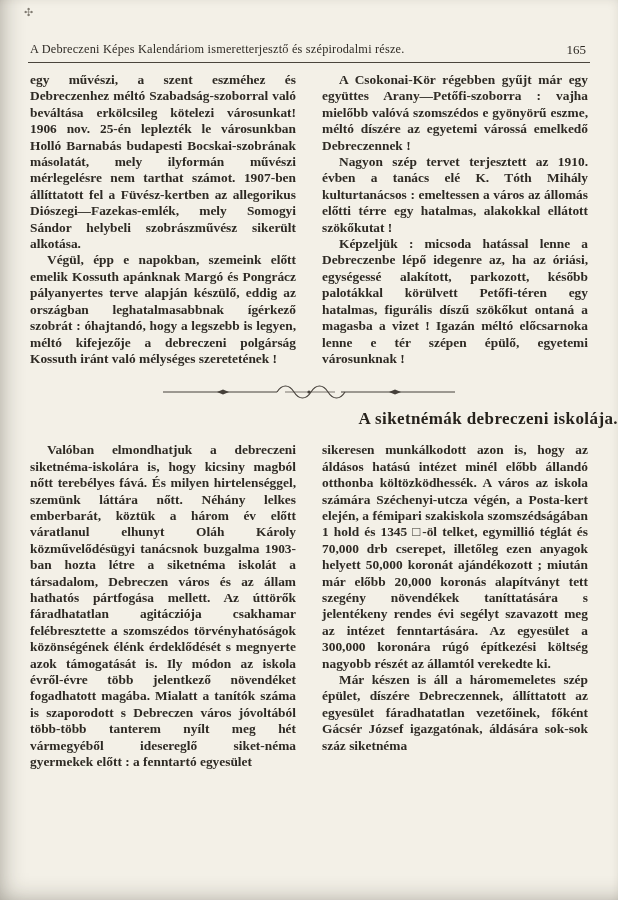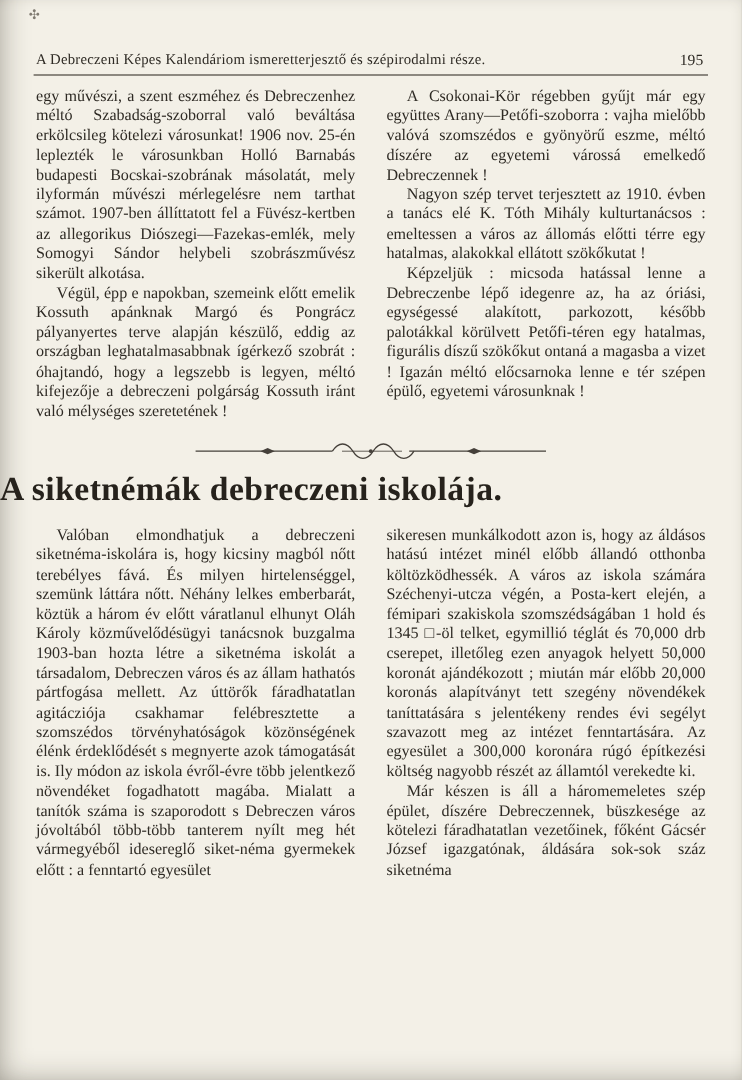--- a/index.html
+++ b/index.html
@@ -47,20 +47,21 @@
     font-size: 13px;
   }
   .header-rule {
     margin: 4px 28px 0 28px;
     border-bottom: 1.3px solid #4a453c;
   }
   .columns {
     display: flex;
     gap: 26px;
     margin: 9px 30px 0 30px;
+    font-weight: bold;
   }
   .col {
     flex: 1;
     text-align: justify;
     font-size: 13.4px;
     line-height: 16.4px;
     hyphens: auto;
   }
   .col p {
     margin: 0;
@@ -68,38 +69,38 @@
   }
   .col p.noindent {
     text-indent: 0;
   }
   .divider {
     text-align: center;
     margin: 16px 0 4px 0;
     height: 18px;
   }
   .section-title {
-    text-align: left;
-    font-size: 28px;
+    text-align: right;
+    font-size: 17px;
     font-weight: 700;
     letter-spacing: 0.4px;
-    margin: 8px 0 13px 0;
+    margin: 8px 0 13px 16px;
     color: #26221c;
   }
 </style>
 </head>
 <body>
 
 <div class="page">
 
   <div class="corner-mark">✣</div>
 
   <header class="header">
     <div class="header-title">A Debreczeni Képes Kalendáriom ismeretterjesztő és szépirodalmi része.</div>
-    <div class="page-number">195</div>
+    <div class="page-number">165</div>
   </header>
   <div class="header-rule"></div>
 
   <section class="columns">
     <div class="col">
       <p class="noindent">egy művészi, a szent eszméhez és Debreczenhez méltó Szabadság-szoborral való beváltása erkölcsileg kötelezi városunkat! 1906 nov. 25-én leplezték le városunkban Holló Barnabás budapesti Bocskai-szobrának másolatát, mely ilyformán művészi mérlegelésre nem tarthat számot. 1907-ben állíttatott fel a Füvész-kertben az allegorikus Diószegi—Fazekas-emlék, mely Somogyi Sándor helybeli szobrászművész sikerült alkotása.</p>
       <p>Végül, épp e napokban, szemeink előtt emelik Kossuth apánknak Margó és Pongrácz pályanyertes terve alapján készülő, eddig az országban leghatalmasabbnak ígérkező szobrát : óhajtandó, hogy a legszebb is legyen, méltó kifejezője a debreczeni polgárság Kossuth iránt való mélységes szeretetének !</p>
     </div>
     <div class="col">
       <p>A Csokonai-Kör régebben gyűjt már egy együttes Arany—Petőfi-szoborra : vajha mielőbb valóvá szomszédos e gyönyörű eszme, méltó díszére az egyetemi várossá emelkedő Debreczennek !</p>
@@ -125,17 +126,17 @@
   </div>
 
   <h1 class="section-title">A siketnémák debreczeni iskolája.</h1>
 
   <section class="columns">
     <div class="col">
       <p>Valóban elmondhatjuk a debreczeni siketnéma-iskolára is, hogy kicsiny magból nőtt terebélyes fává. És milyen hirtelenséggel, szemünk láttára nőtt. Néhány lelkes emberbarát, köztük a három év előtt váratlanul elhunyt Oláh Károly közművelődésügyi tanácsnok buzgalma 1903-ban hozta létre a siketnéma iskolát a társadalom, Debreczen város és az állam hathatós pártfogása mellett. Az úttörők fáradhatatlan agitácziója csakhamar felébresztette a szomszédos törvényhatóságok közönségének élénk érdeklődését s megnyerte azok támogatását is. Ily módon az iskola évről-évre több jelentkező növendéket fogadhatott magába. Mialatt a tanítók száma is szaporodott s Debreczen város jóvoltából több-több tanterem nyílt meg hét vármegyéből idesereglő siket-néma gyermekek előtt : a fenntartó egyesület</p>
     </div>
     <div class="col">
       <p class="noindent">sikeresen munkálkodott azon is, hogy az áldásos hatású intézet minél előbb állandó otthonba költözködhessék. A város az iskola számára Széchenyi-utcza végén, a Posta-kert elején, a fémipari szakiskola szomszédságában 1 hold és 1345 □-öl telket, egymillió téglát és 70,000 drb cserepet, illetőleg ezen anyagok helyett 50,000 koronát ajándékozott ; miután már előbb 20,000 koronás alapítványt tett szegény növendékek taníttatására s jelentékeny rendes évi segélyt szavazott meg az intézet fenntartására. Az egyesület a 300,000 koronára rúgó építkezési költség nagyobb részét az államtól verekedte ki.</p>
-      <p>Már készen is áll a háromemeletes szép épület, díszére Debreczennek, büszkesége az kötelezi fáradhatatlan vezetőinek, főként Gácsér József igazgatónak, áldására sok-sok száz siketnéma</p>
+      <p>Már készen is áll a háromemeletes szép épület, díszére Debreczennek, állíttatott az egyesület fáradhatatlan vezetőinek, főként Gácsér József igazgatónak, áldására sok-sok száz siketnéma</p>
     </div>
   </section>
 
 </div>
 
 </body></html>

